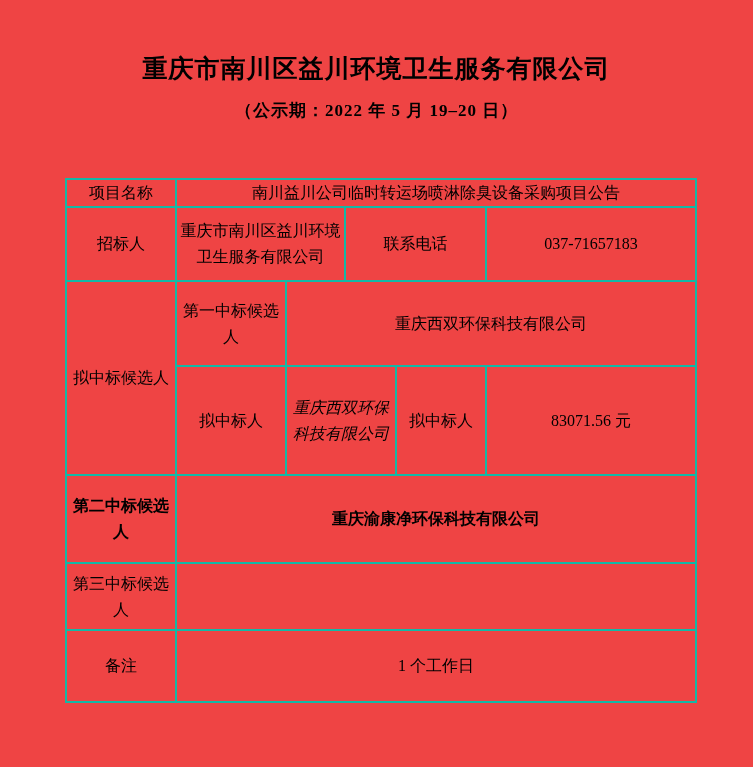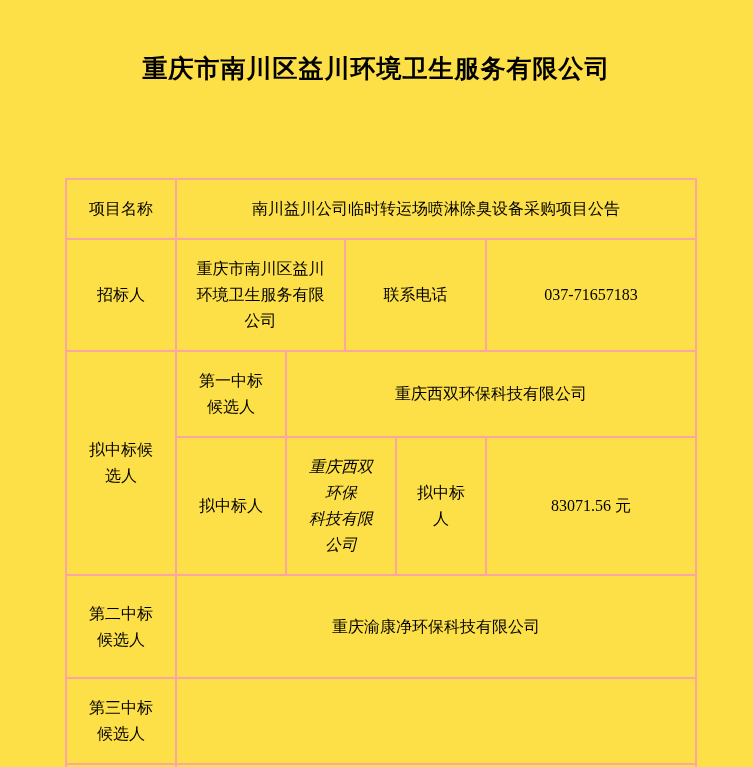--- a/index.html
+++ b/index.html
@@ -1,20 +1,20 @@
 <!DOCTYPE html>
 <html><head>
 <meta charset="utf-8">
 <style>
   html, body { margin: 0; padding: 0; }
   .page {
     position: relative;
     width: 753px;
     height: 767px;
-    background: #fde047;
+    background: #ef4444;
     font-family: "Liberation Serif", "DejaVu Serif", serif;
     color: #000000;
     overflow: hidden;
   }
   .title-block { text-align: center; }
   .doc-title {
     margin: 0;
     font-size: 25px;
     font-weight: bold;
     line-height: 34px;
@@ -31,51 +31,52 @@
   }
   table.announce {
     position: absolute;
     left: 65px;
     top: 178px;
     width: 630px;
     border-collapse: collapse;
     table-layout: fixed;
   }
   table.announce td {
-    border: 2px solid #fca5a5;
+    border: 2px solid #14b8a6;
     text-align: center;
     vertical-align: middle;
     font-size: 16px;
     line-height: 26px;
-    padding: 16px;
+    padding: 0;
     overflow: hidden;
     word-break: break-all;
   }
   
   tr.r1 { height: 25px; }
   tr.r2 { height: 74px; }
   tr.r3 { height: 85px; }
-  tr.r4 { height: 80px; }
-  tr.r5 { height: 103px; }
+  tr.r4 { height: 109px; }
+  tr.r5 { height: 88px; font-weight: bold; }
   tr.r6 { height: 67px; }
   tr.r7 { height: 72px; }
   
   td.narrow { padding: 0 12px; }
   td.tenderer-cell { padding: 0 10px; }
   
   td.winner-company { line-height: 40px; font-style: italic; }
   td.winner-company span { display: block; }
 </style>
 </head>
 <body>
 
 <div class="page">
 
   <div class="title-block">
     <div class="doc-title line1">重庆市南川区益川环境卫生服务有限公司</div>
+    <div class="publicity-period">（公示期：2022 年 5 月 19–20 日）</div>
   </div>
 
   <table class="announce">
     <colgroup>
       <col style="width:110px">
       <col style="width:110px">
       <col style="width:59px">
       <col style="width:51px">
       <col style="width:90px">
       <col style="width:210px">

